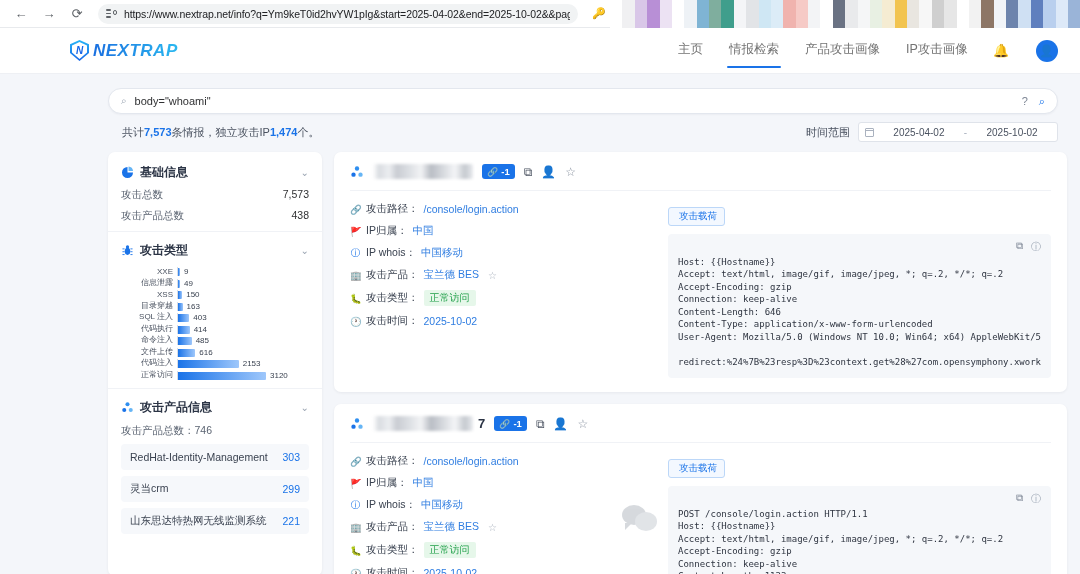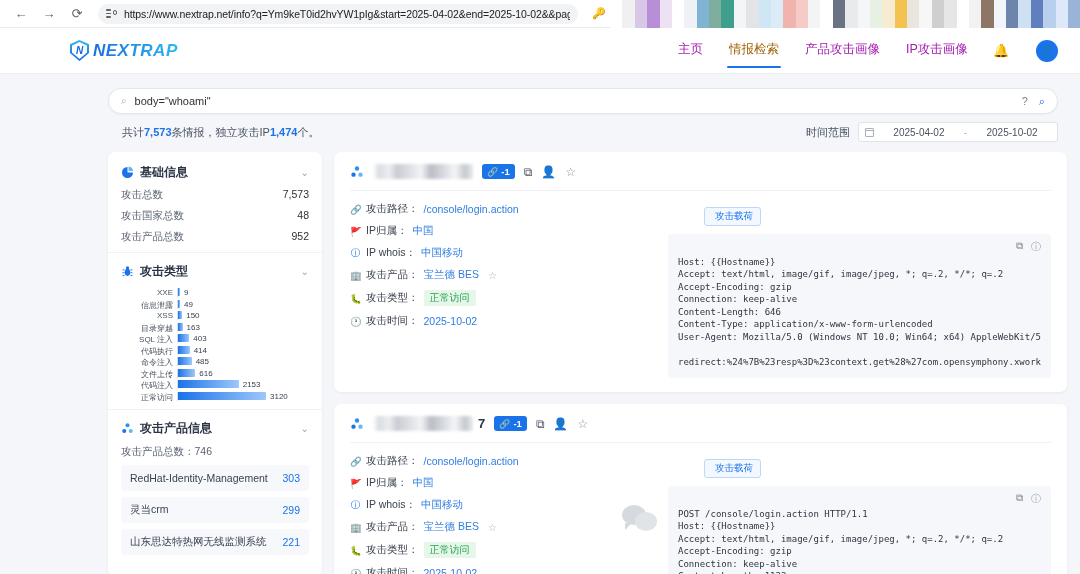--- a/index.html
+++ b/index.html
@@ -72,24 +72,24 @@
     color: #1565e8; font-style: italic; font-weight: 700;
   }
   .logo-text {
     font-size: 17px; font-weight: 800; letter-spacing: 0.5px;
     background: linear-gradient(90deg,#1a6fe0,#2bb8f0);
     -webkit-background-clip: text; background-clip: text; color: transparent;
     font-style: italic;
   }
   .nav { margin-left: auto; display: flex; align-items: center; gap: 26px; }
   .nav-item {
-    font-size: 12.5px; color: #a21caf; position: relative;
+    font-size: 12.5px; color: #737373; position: relative;
     padding-bottom: 14px; padding-top: 12px; cursor: pointer;
   }
-  .nav-item.active { color: #a16207; }
+  .nav-item.active { color: #737373; }
   .nav-item.active::after {
     content: ""; position: absolute; left: -2px; right: -2px; bottom: 4px;
     height: 2px; background: #1a73e8; border-radius: 1px;
   }
   .bell { font-size: 13px; color: #5a6270; }
   .avatar {
     width: 22px; height: 22px; border-radius: 50%;
     background: #1a73e8; display: flex; align-items: center;
     justify-content: center; color: #fff; font-size: 12px;
   }
@@ -147,21 +147,21 @@
   .panel-head { display: flex; align-items: center; gap: 6px; }
   .panel-title { font-size: 12px; font-weight: 700; color: #2b3445; }
   .panel-chev { margin-left: auto; color: #9aa4b2; font-size: 10px; }
   .pico { width: 13px; height: 13px; flex: none; }
 
   .kv { display: flex; font-size: 10.5px; color: #5b6472; margin-top: 7px; }
   .kv .v { margin-left: auto; color: #303133; }
 
   
   .chart { margin-top: 8px; display: flex; flex-direction: column; gap: 2.5px; }
-  .crow { display: flex; align-items: flex-start; height: 9px; }
+  .crow { display: flex; align-items: flex-end; height: 9px; }
   .clabel {
     width: 56px; text-align: right; font-size: 8px; color: #4a5260;
     padding-right: 4px; white-space: nowrap; overflow: hidden;
   }
   .caxis { width: 1px; height: 9px; background: #d8dde5; flex: none; }
   .cbar {
     height: 8px; background: linear-gradient(90deg,#1a73e8,#9ec7fb);
     border-radius: 0 1px 1px 0;
   }
   .cval { font-size: 8px; color: #3a4250; padding-left: 4px; white-space: nowrap; }
@@ -210,21 +210,21 @@
   .tag-normal {
     background: #e6f7ea; color: #23a14b; border-radius: 2px;
     padding: 1px 6px; font-size: 10px;
   }
   .mstar { color: #a9b1bd; font-size: 10px; margin-left: 4px; }
 
   .payload { flex: 1; min-width: 0; }
   .payload-tab {
     display: inline-flex; align-items: center; gap: 3px;
     border: 1px solid #bcd7f8; background: #f3f8ff; color: #1a73e8;
-    border-radius: 3px; padding: 2px 7px; font-size: 9.5px; margin-left: 36px;
+    border-radius: 3px; padding: 2px 7px; font-size: 9.5px;
   }
   .payload-box {
     margin-top: 8px; background: #f5f7fa; border-radius: 4px;
     padding: 6px 10px 10px; position: relative;
   }
   .payload-tools {
     display: flex; justify-content: flex-end; gap: 8px;
     color: #7c8594; font-size: 10px; padding-bottom: 2px;
   }
   .payload-tools .info { color: #9aa4b2; }
@@ -374,26 +374,22 @@
           <path d="M9.2 0.6v5.6h5.6A6.1 6.1 0 0 0 9.2 0.6z" fill="#66b5f5"></path>
         </svg>
         <span class="panel-title">基础信息</span>
         <span class="panel-chev">⌄</span>
       </div>
       <div class="kv">
         <span>攻击总数</span>
         <span class="v">7,573</span>
       </div>
       <div class="kv">
-        <span>攻击国家总数</span>
-        <span class="v">48</span>
-      </div>
-      <div class="kv">
         <span>攻击产品总数</span>
-        <span class="v">952</span>
+        <span class="v">438</span>
       </div>
     </div>
 
     <div class="panel">
       <div class="panel-head">
         <svg class="pico" viewBox="0 0 16 16">
           <ellipse cx="8" cy="9" rx="3.4" ry="4.4" fill="#1a73e8"></ellipse>
           <circle cx="8" cy="3.6" r="2" fill="#1a73e8"></circle>
           <path d="M1.8 6h2.6M1.8 9.5h2.6M1.8 13h2.6M11.6 6h2.6M11.6 9.5h2.6M11.6 13h2.6" stroke="#1a73e8" stroke-width="1.1" fill="none"></path>
         </svg>

